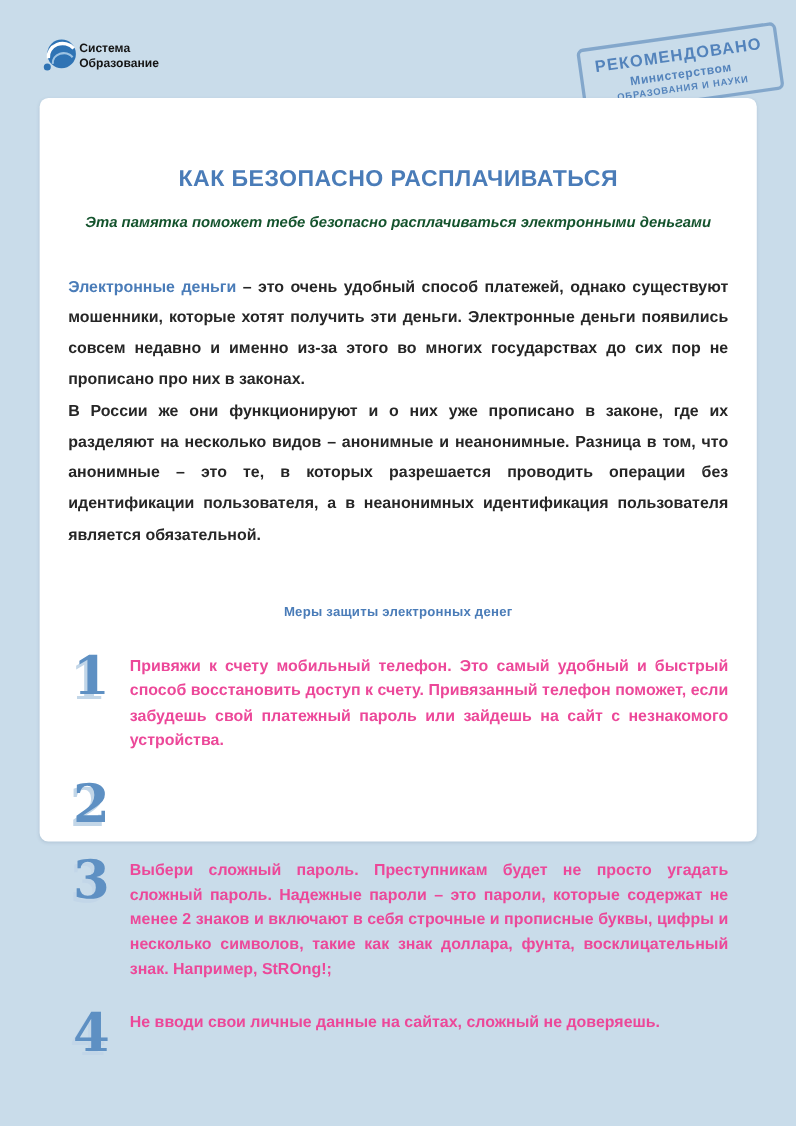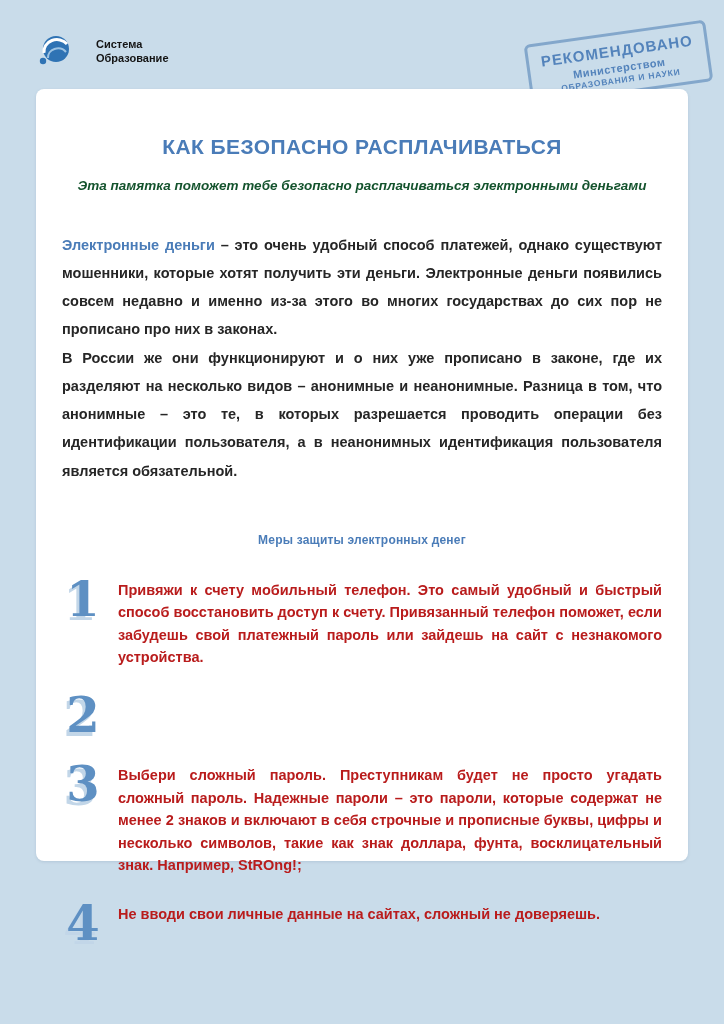--- a/index.html
+++ b/index.html
@@ -9,21 +9,21 @@
     height: 1024px;
     overflow: hidden;
     font-family: "Liberation Sans", "DejaVu Sans", sans-serif;
     background: var(--bg, #c9dcea);
   }
   .canvas { position: relative; width: 724px; height: 1024px; }
 
   
   .logo {
     position: absolute; left: 38px; top: 34px;
-    display: flex; align-items: center; gap: 24px;
+    display: flex; align-items: center; gap: 0;
   }
   .logo-icon { width: 34px; height: 34px; display: block; }
   .logo-text {
     display: flex; flex-direction: column;
     font-size: 11px; font-weight: bold; color: #141414; line-height: 1.3;
   }
 
   .stamp {
     position: absolute; right: 14px; top: 32px;
     transform: rotate(-8deg);
@@ -35,23 +35,23 @@
     opacity: 0.92;
     background: rgba(255,255,255,0.0);
   }
   .stamp-line1 { font-size: 15px; font-weight: bold; letter-spacing: 1px; }
   .stamp-line2 { font-size: 11px; font-weight: bold; margin-top: 3px; letter-spacing: 0.5px; }
   .stamp-line3 { font-size: 8.5px; font-weight: bold; letter-spacing: 0.8px; margin-top: 1px; }
 
   
   .card {
     position: absolute; left: 36px; top: 89px;
-    width: 652px; height: 772px;
+    width: 652px; height: 676px;
     background: #ffffff; border-radius: 8px;
-    padding: 38px 26px 0; box-sizing: border-box;
+    padding: 54px 26px 0; box-sizing: border-box;
     box-shadow: 0 1px 3px rgba(60, 90, 120, 0.15);
   }
 
   .title {
     margin: 4px 0 0;
     text-align: center;
     color: var(--accent, #4a7cb8);
     font-size: 21px; line-height: 1.5; letter-spacing: 0.4px;
     font-weight: bold;
   }
@@ -87,21 +87,21 @@
     flex: 0 0 42px;
     font-family: "DejaVu Serif", serif;
     font-weight: bold; font-size: 48px; line-height: 0.95;
     color: var(--number, #5e90c3);
     text-shadow: -3px 4px 0 #c2d6e8;
     text-align: center;
   }
   .measure-text {
     margin: 2px 0 0; flex: 1;
     font-weight: bold; font-size: 14.5px; line-height: 1.55;
-    text-align: justify; color: #b91c1c;
+    text-align: justify; color: #ec4899;
   }
 </style>
 </head>
 <body>
 
 <div class="canvas">
 
   <div class="logo">
     <svg class="logo-icon" viewBox="0 0 34 34" aria-hidden="true">
       <circle cx="18" cy="15" r="13" fill="#2f73b4"></circle>

